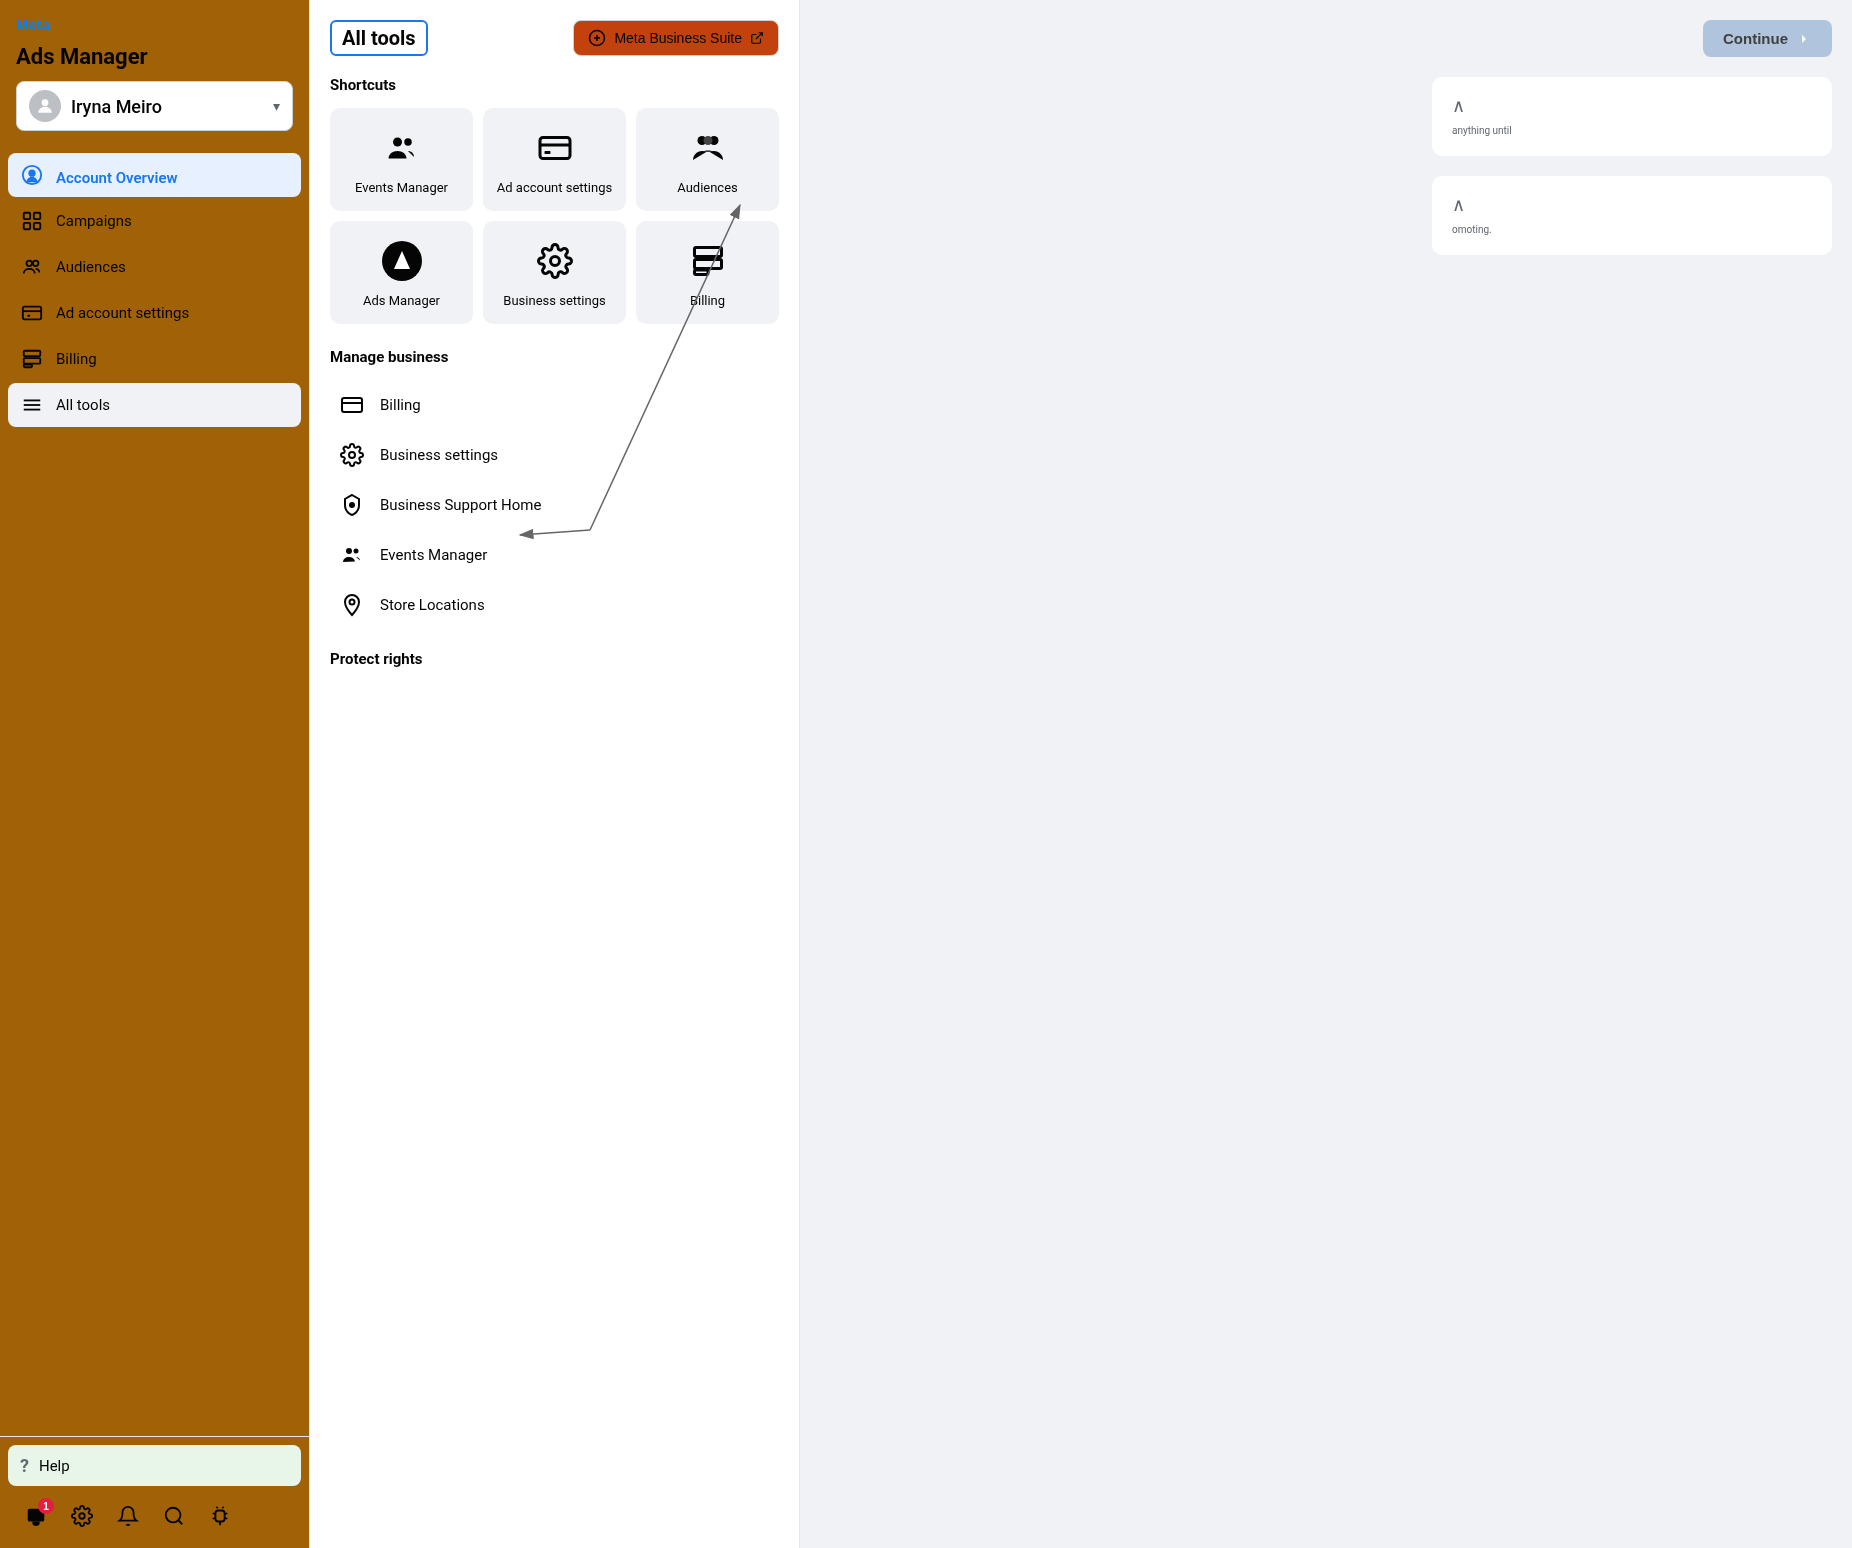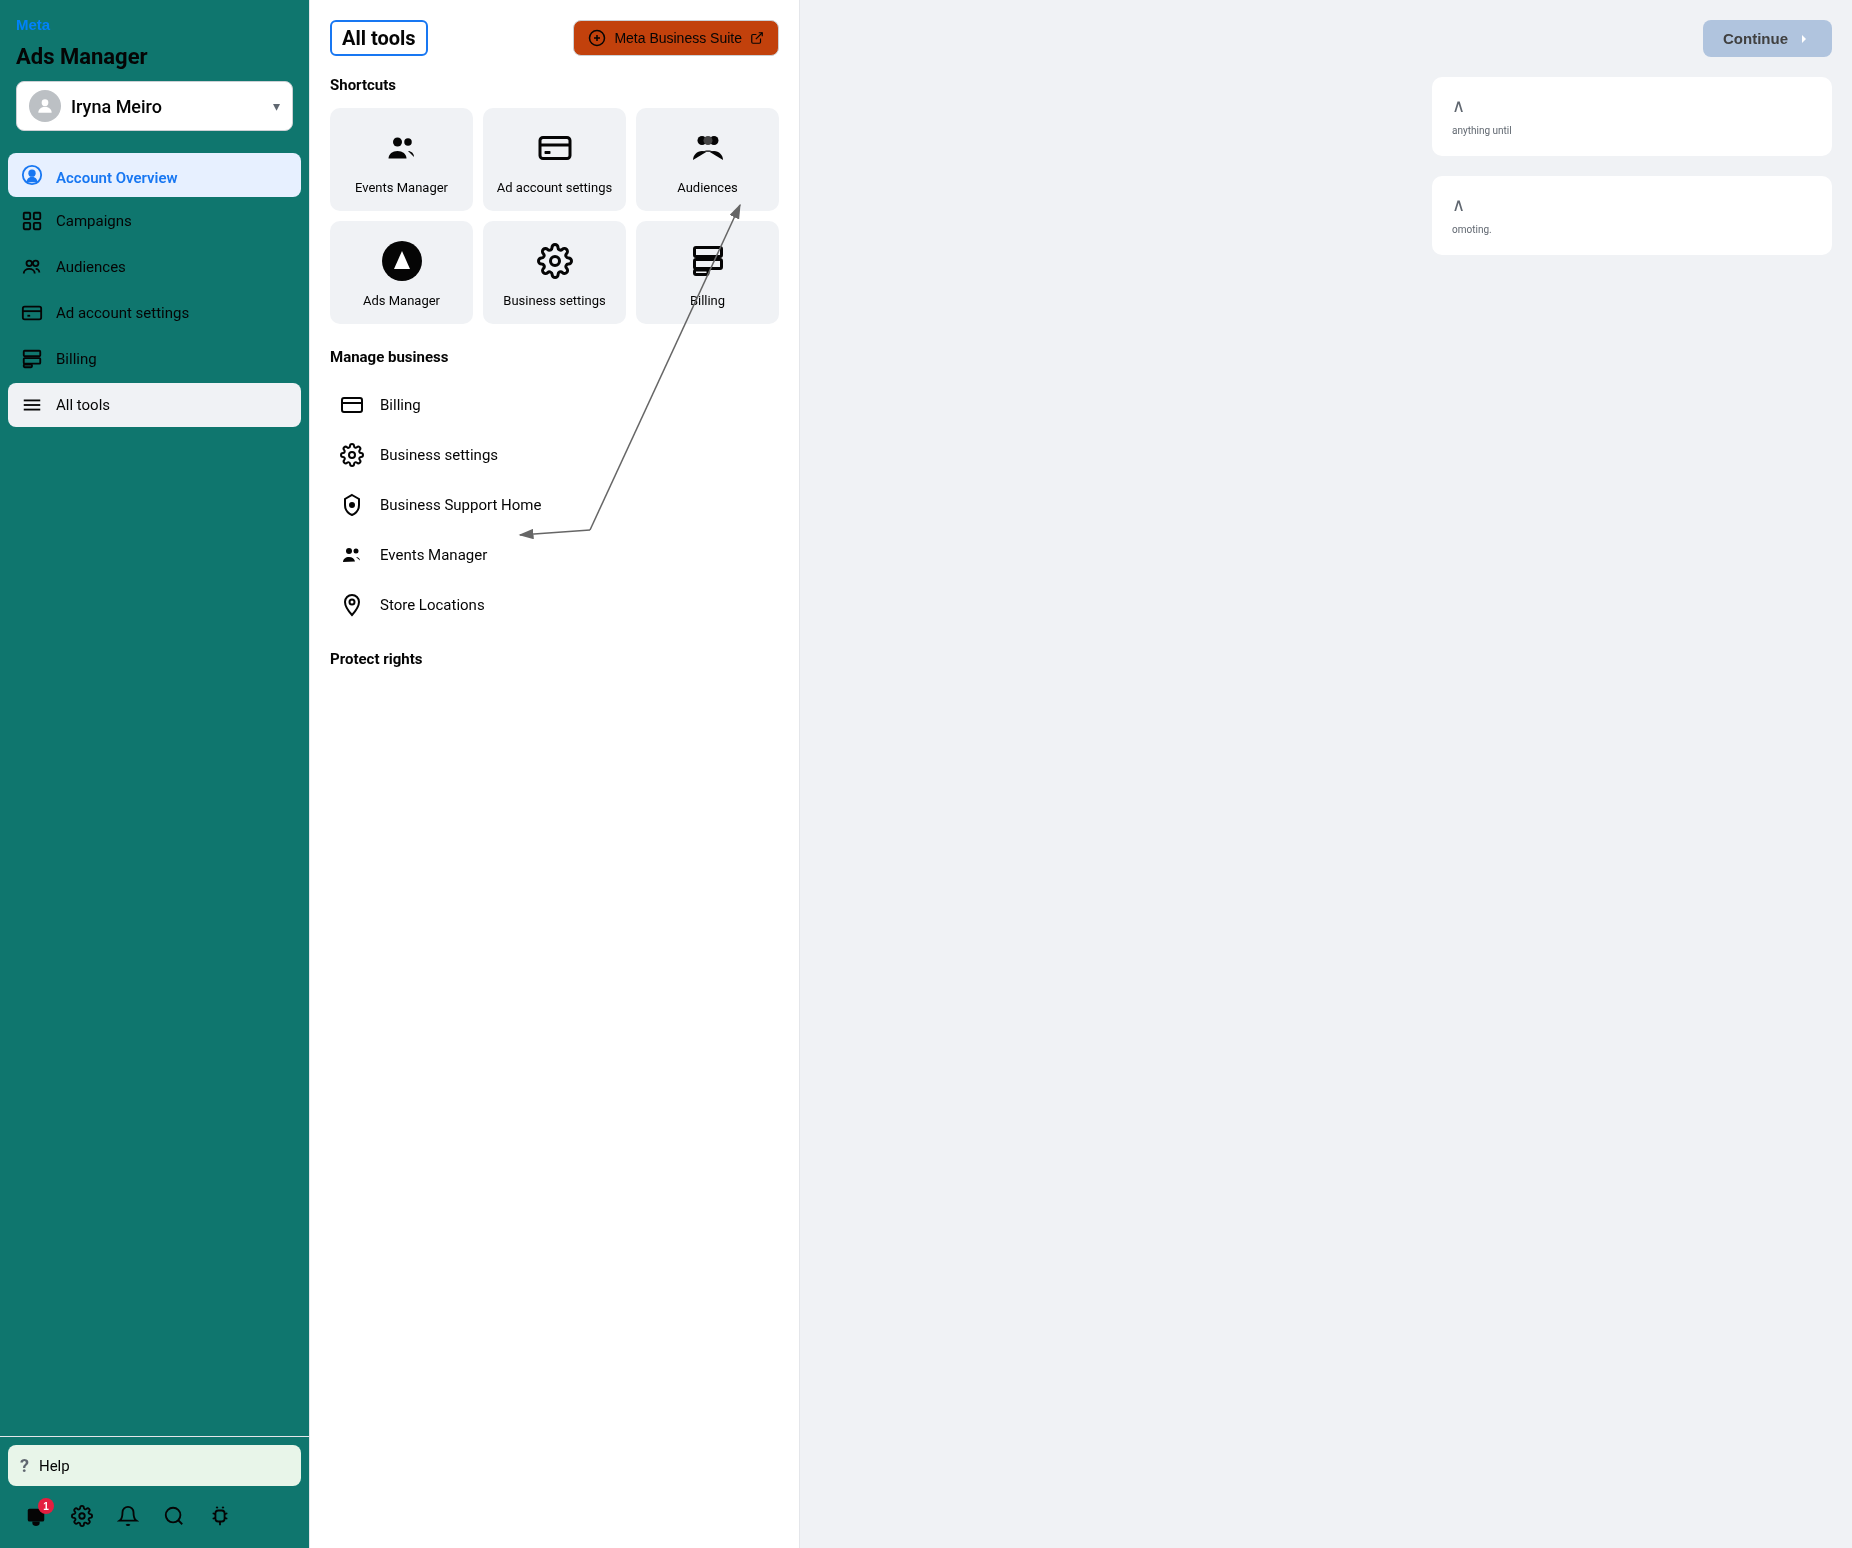--- a/index.html
+++ b/index.html
@@ -8,21 +8,21 @@
       background: #f0f2f5;
       display: flex;
       height: 100vh;
       overflow: hidden;
     }
 
     
     .sidebar {
       width: 310px;
       min-width: 310px;
-      background: #0f766e;
+      background: #a16207;
       display: flex;
       flex-direction: column;
       border-right: 1px solid #e4e6ea;
       height: 100vh;
       overflow: hidden;
     }
 
     .sidebar-header {
       padding: 14px 16px 10px 16px;
     }

